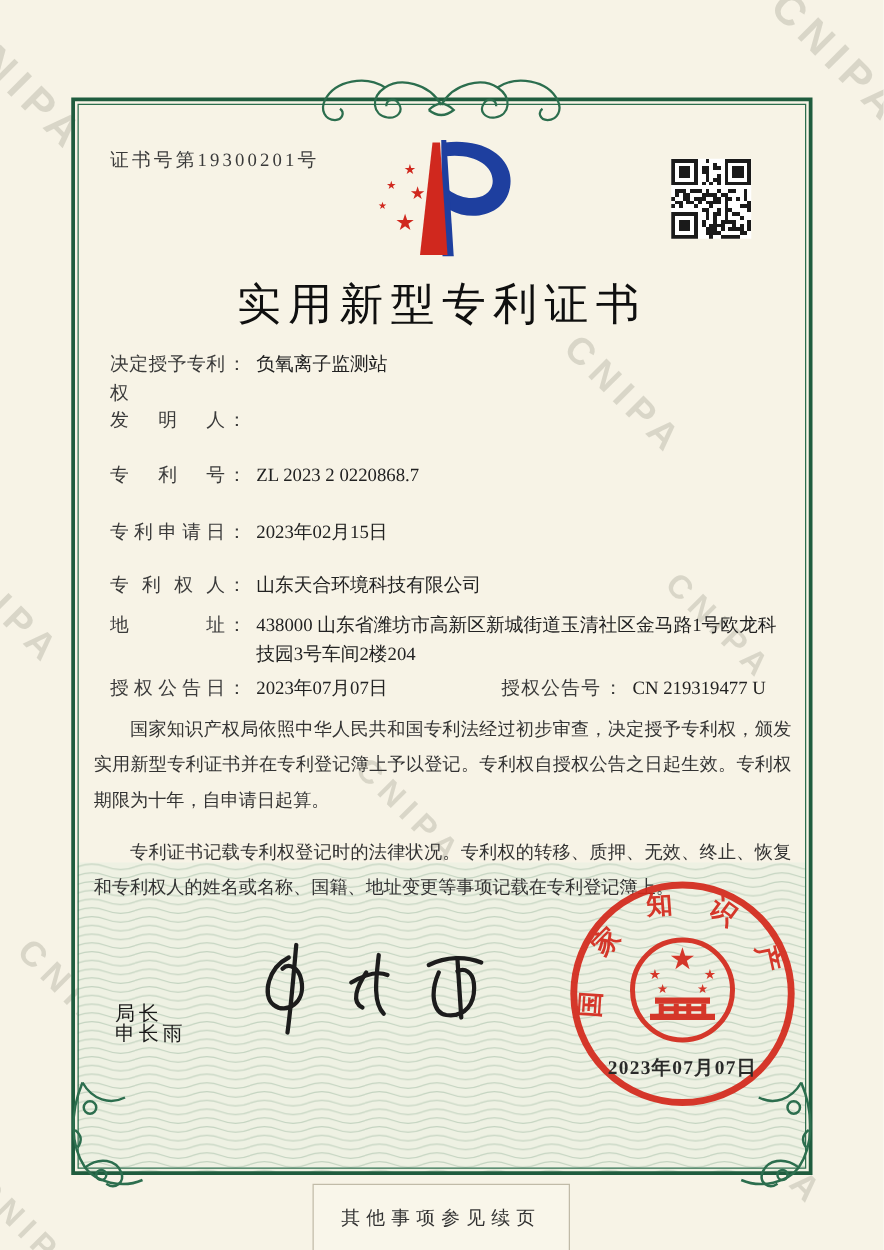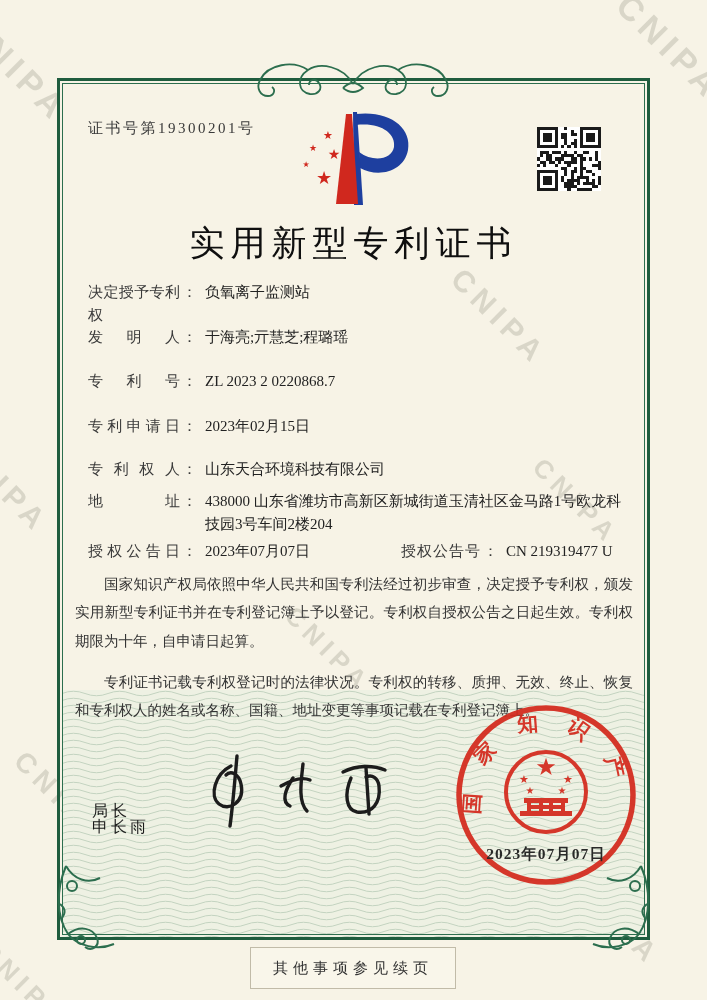--- a/index.html
+++ b/index.html
@@ -62,21 +62,21 @@
     position:absolute;left:92px;top:817px;font-size:16px;letter-spacing:3px;
     font-family:"Liberation Sans","DejaVu Sans",sans-serif;color:#1a1a1a;font-weight:500;
   }
   .signature{position:absolute;left:193px;top:748px;width:210px;height:95px;}
   .seal{position:absolute;left:453px;top:702px;width:186px;height:186px;}
   .page-footer{
     position:absolute;left:0;top:904px;width:707px;text-align:center;
     font-size:13px;letter-spacing:2px;color:#333;margin-top:42px;
   }
   .annex{
-    position:absolute;left:250px;top:947px;width:206px;height:42px;
+    position:absolute;left:250px;top:947px;width:206px;height:54px;
     border:1px solid #c1bba8;box-sizing:border-box;
     display:flex;align-items:center;justify-content:center;
     font-size:15px;letter-spacing:5px;color:#333;background:#f9f6ea;z-index:4;
   }
   .orn-top{position:absolute;left:248px;top:54px;z-index:3;}
   .orn-bl{position:absolute;left:50px;top:862px;z-index:3;}
   .orn-br{position:absolute;left:567px;top:862px;z-index:3;transform:scaleX(-1);}
 </style>
 </head>
 <body>
@@ -385,21 +385,20 @@
     <div class="title">实用新型专利证书</div>
 
     <div class="row" style="top:281px">
       <span class="lbl">决定授予专利权</span>
       <span class="colon">：</span>
       <span class="val">负氧离子监测站</span>
     </div>
     <div class="row" style="top:326px">
       <span class="lbl">发明人</span>
       <span class="colon">：</span>
-      <span class="val">于海亮;亓慧芝;程璐瑶</span>
     </div>
     <div class="row" style="top:370px">
       <span class="lbl">专利号</span>
       <span class="colon">：</span>
       <span class="val">ZL 2023 2 0220868.7</span>
     </div>
     <div class="row" style="top:415px">
       <span class="lbl">专利申请日</span>
       <span class="colon">：</span>
       <span class="val">2023年02月15日</span>

